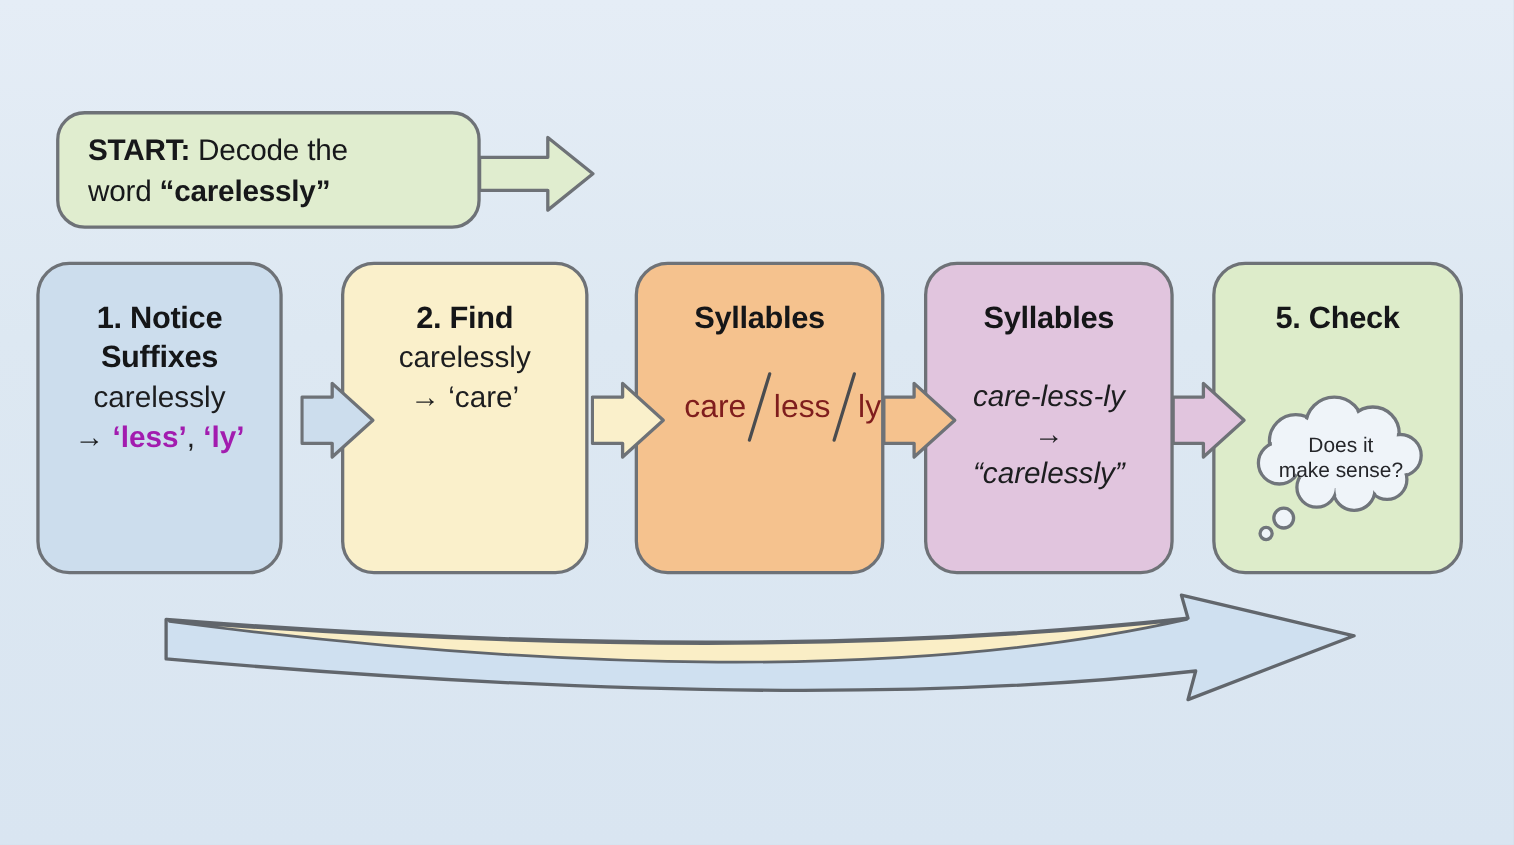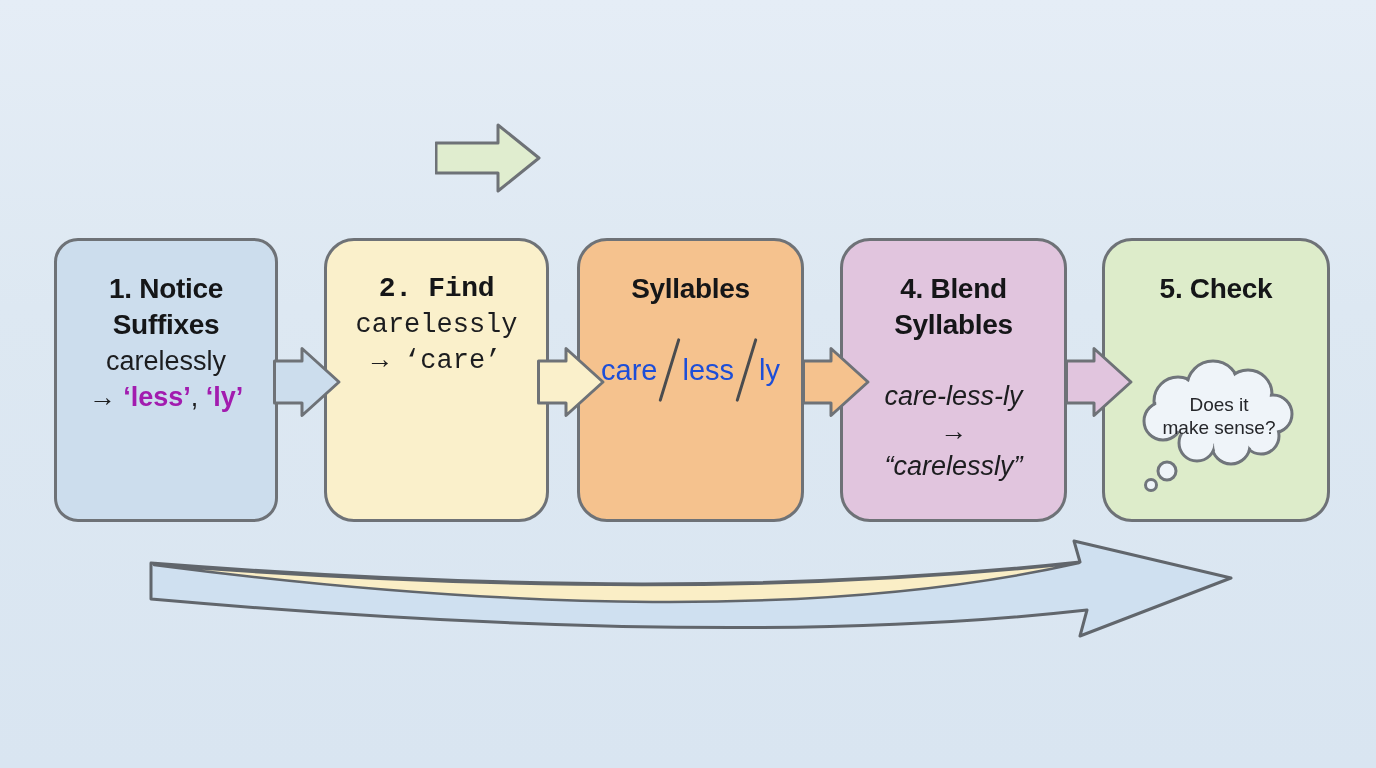--- a/index.html
+++ b/index.html
@@ -27,40 +27,40 @@
   }
   .start-box b { font-weight:700; }
   .start-arrow { position:absolute; left:435px; top:122px; }
   
   .step {
     position:absolute; top:238px; height:284px;
     border:3px solid #6e7277;
     border-radius:30px;
     text-align:center;
   }
-  .step1 { left:54px;  width:224px; background:#ccdded;border-radius:24px; }
-  .step2 { left:324px; width:225px; background:#faf0cb;font-family:Liberation Mono, monospace; }
+  .step1 { left:33px;  width:224px; background:#ccdded; }
+  .step2 { left:310px; width:225px; background:#faf0cb; }
   .step3 { left:577px; width:227px; background:#f5c28e; }
   .step4 { left:840px; width:227px; background:#e1c5de; }
   .step5 { left:1102px;width:228px; background:#ddecca; }
   .step-title {
     margin-top:30px;
     font-size:28px; font-weight:700; line-height:36px;
     color:#151618; letter-spacing:-0.3px;
   }
   .step-body {
     font-size:27px; line-height:36px; color:#1c1d1f;
   }
   .step4 .step-body { line-height:35px; margin-top:36px;font-style:italic; }
   .accent { color:#a21caf; font-weight:700; }
   
   .syll-row {
     margin-top:30px;
-    display:flex; align-items:center; justify-content:center;
-    font-size:29px; color:#1d4ed8;
+    display:flex; align-items:center; justify-content:flex-end;
+    font-size:29px; color:#7f1d1d;
   }
   .syll-slash {
     display:inline-block; width:3px; height:66px;
     background:#4a4c4f; border-radius:2px;
     transform:rotate(17deg);
     margin:0 11px;
   }
   
   .bubble-svg { position:absolute; left:28px; top:118px; }
   .bubble-text { font-size:19px; fill:#25262a; font-family:"Liberation Sans","DejaVu Sans",sans-serif; }
@@ -68,20 +68,24 @@
   .gap-arrow { position:absolute; top:346px; z-index:3; }
   .ga1 { left:273px; } .ga2 { left:537px; } .ga3 { left:802px; } .ga4 { left:1065px; }
   
   .swoosh { position:absolute; left:0; top:0; pointer-events:none; }
 </style>
 </head>
 <body>
 
 <div class="canvas">
 
+  <div class="start-box">
+    <div><b>START:</b><span> Decode the</span></div>
+    <div><span>word </span><b>“carelessly”</b></div>
+  </div>
   <svg class="start-arrow" width="108" height="72" viewBox="0 0 108 72">
     <polygon points="1,21 63,21 63,3 104,36 63,69 63,51 1,51" fill="#e0edcf" stroke="#6e7277" stroke-width="3" stroke-linejoin="round"></polygon>
   </svg>
 
   <div class="step step1">
     <div class="step-title">
       <div>1. Notice</div>
       <div>Suffixes</div>
     </div>
     <div class="step-body">
@@ -108,21 +112,20 @@
       <span>care</span>
       <span class="syll-slash"></span>
       <span>less</span>
       <span class="syll-slash"></span>
       <span>ly</span>
     </div>
   </div>
 
   <div class="step step4">
     <div class="step-title">
-      <div>4. Blend</div>
       <div>Syllables</div>
     </div>
     <div class="step-body">
       <div>care-less-ly</div>
       <div>→</div>
       <div>“carelessly”</div>
     </div>
   </div>
 
   <div class="step step5">

